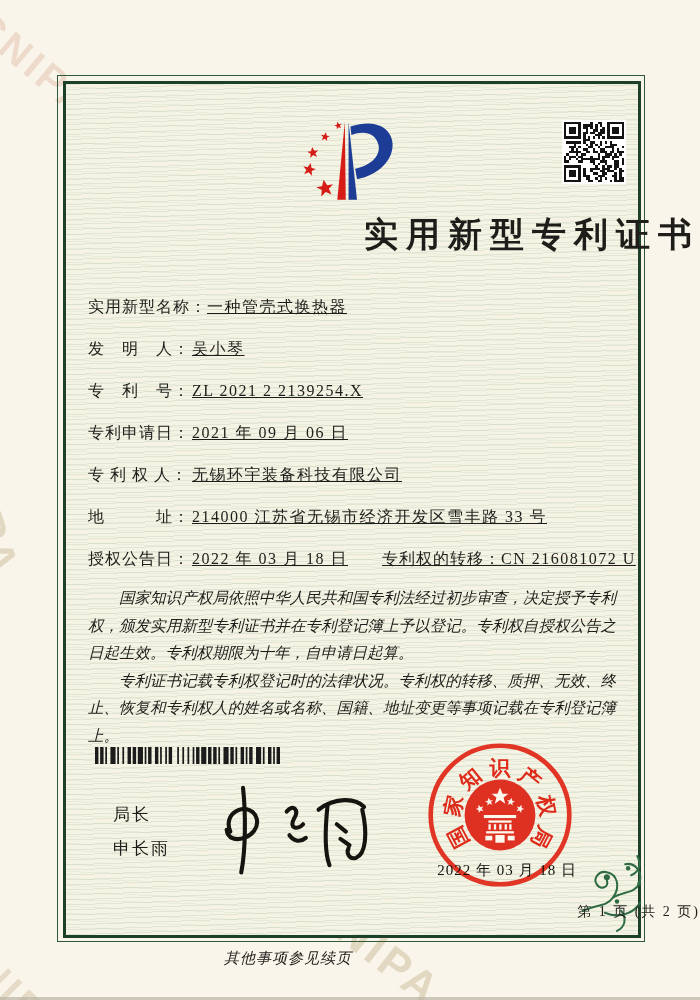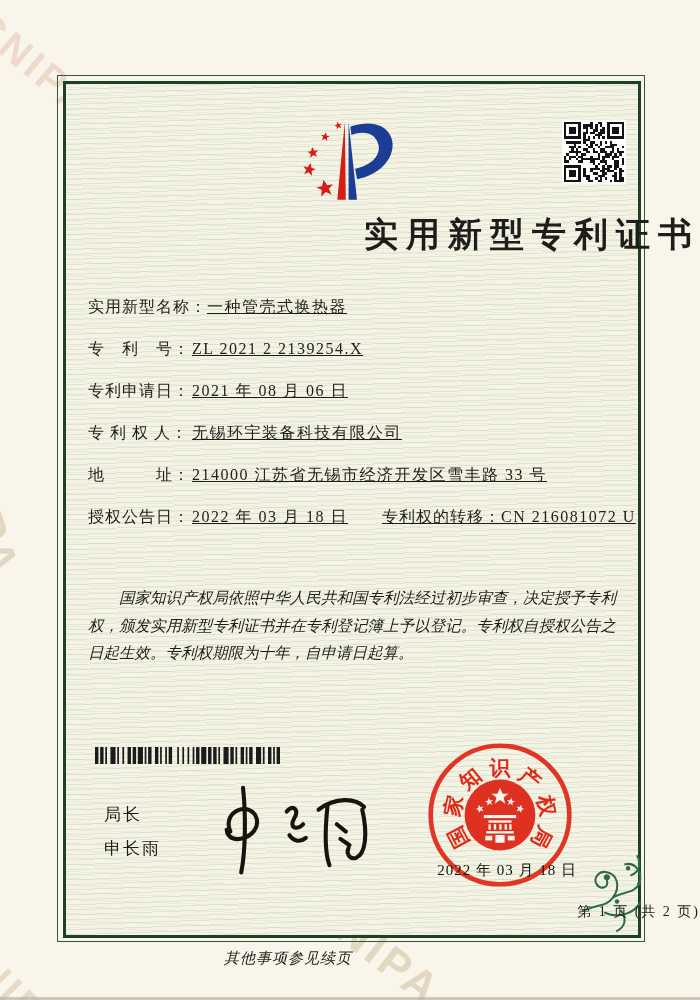--- a/index.html
+++ b/index.html
@@ -36,21 +36,21 @@
     font-size:34px; font-weight:bold; letter-spacing:8px;}
   .fields{position:absolute; left:88px; top:286px; width:530px; font-size:16px;text-decoration:underline;}
   .field-row{height:42px; line-height:42px; white-space:nowrap;}
   .f-label{display:inline-block; min-width:104px; letter-spacing:1px;}
   .f-value{letter-spacing:1.5px;}
   .f-label2{margin-left:34px; letter-spacing:1px;}
   .body-text{position:absolute; left:88px; top:584px; width:528px;
     font-size:15.5px; line-height:27.5px; text-align:justify; font-style:italic;}
   .body-text p{margin:0; text-indent:2em;}
   .barcode{position:absolute; left:95px; top:747px; width:185px; height:17px;}
-  .signer{position:absolute; left:104px; top:798px;
+  .signer{position:absolute; left:113px; top:798px;
     font-family:"Liberation Sans","DejaVu Sans",sans-serif; font-size:17px; letter-spacing:2px;}
   .signer div{height:34px; line-height:34px;}
   .signature{position:absolute; left:203px; top:776px; width:182px; height:102px;}
   .seal{position:absolute; left:423px; top:738px; width:154px; height:154px;}
   .seal-char{font-size:27px; font-weight:bold; fill:#df2a1a;
     font-family:"Liberation Serif","DejaVu Serif",serif;}
   .seal-date{position:absolute; left:428px; top:861px; width:158px; text-align:center;
     font-size:15px; letter-spacing:1px; color:#14120f; z-index:5;}
   .page-info{position:absolute; left:0; top:903px; width:700px; text-align:right;
     font-size:14px; letter-spacing:2px;}
@@ -316,38 +316,42 @@
       </g>
   </svg>
 
   <div class="doc-title">实用新型专利证书</div>
 
   <div class="fields">
     <div class="field-row">
       <span class="f-label">实用新型名称：</span><span class="f-value">一种管壳式换热器</span>
     </div>
     <div class="field-row">
+      <span class="f-label">发　明　人：</span><span class="f-value">吴小琴</span>
+    </div>
+    <div class="field-row">
       <span class="f-label">专　利　号：</span><span class="f-value">ZL 2021 2 2139254.X</span>
     </div>
     <div class="field-row">
-      <span class="f-label">专利申请日：</span><span class="f-value">2021 年 08 月 06 日</span>
+      <span class="f-label">专利申请日：</span><span class="f-value">2021 年 09 月 06 日</span>
     </div>
     <div class="field-row">
       <span class="f-label">专 利 权 人：</span><span class="f-value">无锡环宇装备科技有限公司</span>
     </div>
     <div class="field-row">
       <span class="f-label">地　　　址：</span><span class="f-value">214000 江苏省无锡市经济开发区雪丰路 33 号</span>
     </div>
     <div class="field-row">
       <span class="f-label">授权公告日：</span><span class="f-value">2022 年 03 月 18 日</span><span class="f-label2">专利权的转移：</span><span class="f-value">CN 216081072 U</span>
     </div>
   </div>
 
   <div class="body-text">
     <p>国家知识产权局依照中华人民共和国专利法经过初步审查，决定授予专利权，颁发实用新型专利证书并在专利登记簿上予以登记。专利权自授权公告之日起生效。专利权期限为十年，自申请日起算。</p>
+    <p>专利证书记载专利权登记时的法律状况。专利权的转移、质押、无效、终止、恢复和专利权人的姓名或名称、国籍、地址变更等事项记载在专利登记簿上。</p>
   </div>
 
   <svg class="barcode" id="barcode-svg" preserveAspectRatio="none" viewBox="0 0 108 17">
     <g id="barcode-bars" fill="#1b1b1b">
         <rect x="0" y="0" width="2" height="17"></rect>
         <rect x="3" y="0" width="2" height="17"></rect>
         <rect x="6" y="0" width="1" height="17"></rect>
         <rect x="9" y="0" width="3" height="17"></rect>
         <rect x="13" y="0" width="1" height="17"></rect>
         <rect x="16" y="0" width="1" height="17"></rect>

